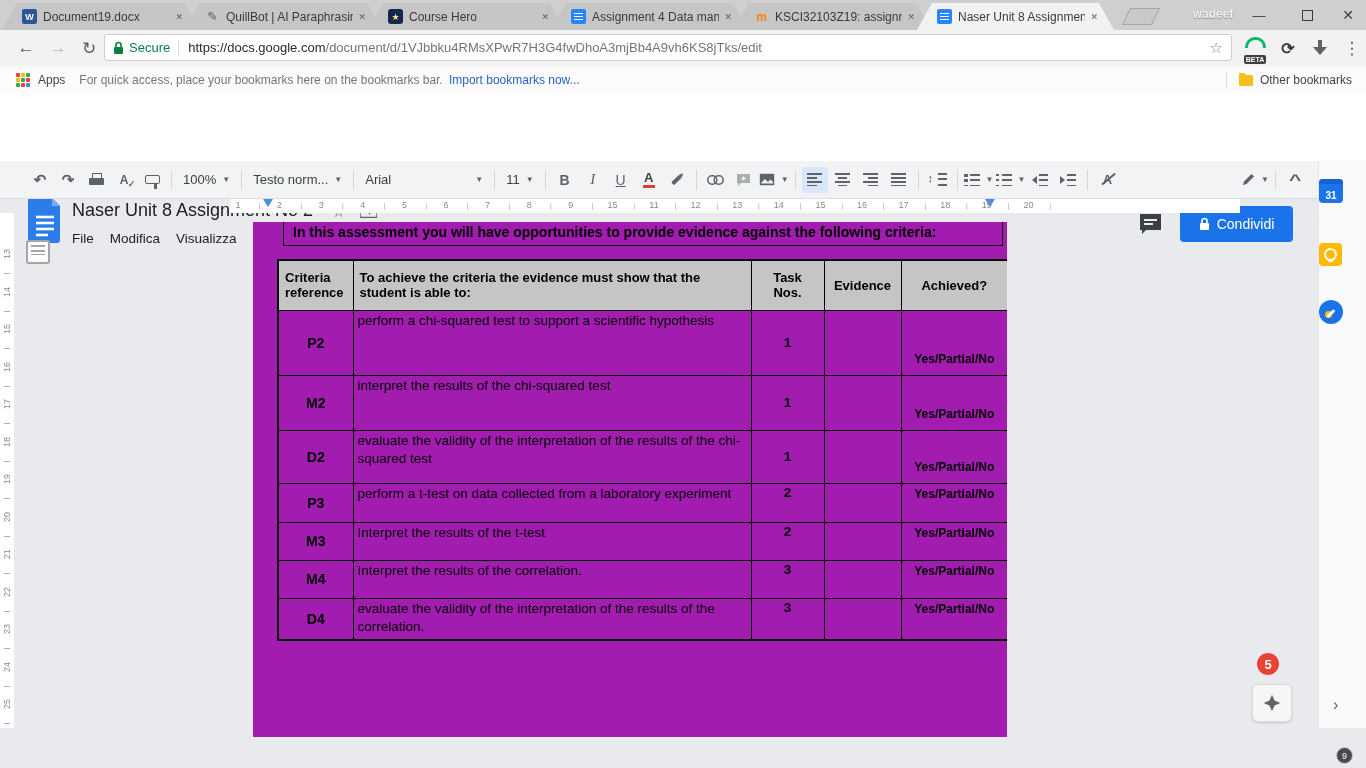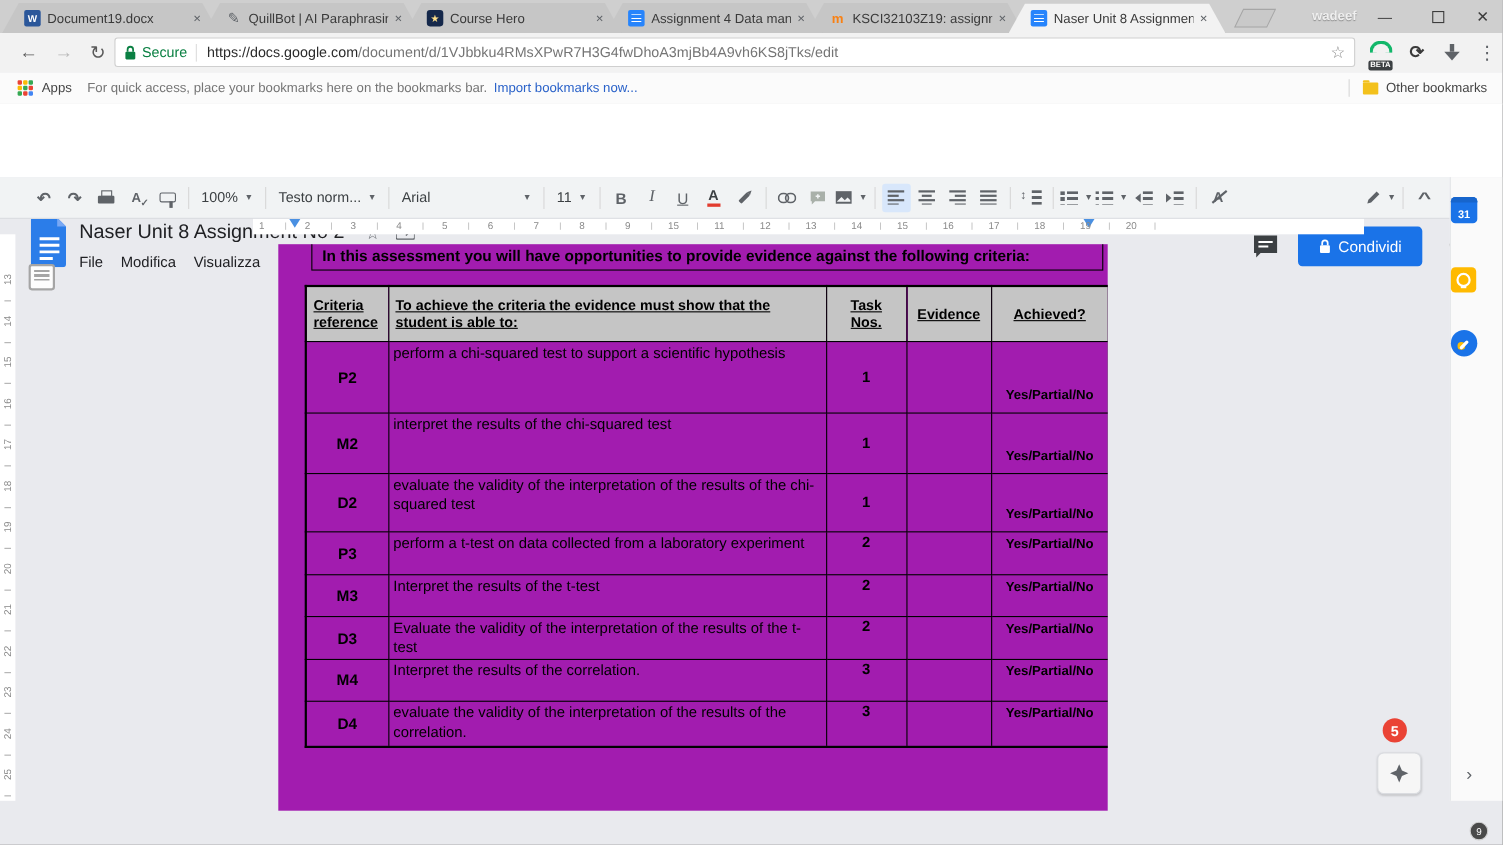--- a/index.html
+++ b/index.html
@@ -162,21 +162,21 @@
   #outline-ico{position:absolute;left:26px;top:240px;width:20px;height:20px;border:2px solid #a5a5a5;border-radius:3px;background:#fdfdfd;}
   #outline-ico::after{content:"";position:absolute;left:3px;top:3px;right:3px;height:10px;
     background:repeating-linear-gradient(#a5a5a5 0 2px,transparent 2px 4.5px);}
   #page{position:absolute;left:253px;top:222px;width:754px;height:515px;background:#a21caf;overflow:hidden;}
   #introbox{position:absolute;left:30px;top:-22px;width:720px;height:46px;border:1.5px solid #000;
     box-sizing:border-box;padding:23px 0 0 9px;font-size:14px;font-weight:bold;color:#000;}
   #criteria-table{position:absolute;left:24px;top:37px;border-collapse:collapse;border:2px solid #000;
     table-layout:fixed;width:730px;font-family:"Liberation Sans",sans-serif;}
   #criteria-table th,#criteria-table td{border:1px solid #000;box-sizing:border-box;overflow:hidden;}
   #criteria-table thead tr{height:50px;}
-  #criteria-table th{background:#c5c5c5;font-size:13px;font-weight:bold;padding:2px 6px;text-decoration:underline;}
+  #criteria-table th{background:#c5c5c5;font-size:13px;font-weight:bold;padding:2px 6px;}
   th.h-left{text-align:left;vertical-align:middle;}
   th.h-center{text-align:center;vertical-align:middle;}
   td.ref{font-size:14px;font-weight:bold;text-align:center;vertical-align:middle;}
   td.desc{font-size:13.5px;text-align:left;vertical-align:top;padding:1px 4px;line-height:18px;}
   td.task{font-size:13.5px;font-weight:bold;text-align:center;}
   td.ach{font-size:12px;font-weight:bold;text-align:center;white-space:nowrap;}
   tr.early td.task{vertical-align:middle;}
   tr.early td.ach{vertical-align:bottom;padding-bottom:9px;}
   tr.late td.task{vertical-align:top;padding-top:1px;}
   tr.late td.ach{vertical-align:top;padding-top:3px;}
@@ -624,27 +624,20 @@
             <td class="ach">Yes/Partial/No</td>
           </tr>
           <tr class="late" style="height: 38px;">
             <td class="ref">M3</td>
             <td class="desc">Interpret the results of the t-test</td>
             <td class="task">2</td>
             <td class="evid"></td>
             <td class="ach">Yes/Partial/No</td>
           </tr>
           <tr class="late" style="height: 38px;">
-            <td class="ref">D3</td>
-            <td class="desc">Evaluate the validity of the interpretation of the results of the t-test</td>
-            <td class="task">2</td>
-            <td class="evid"></td>
-            <td class="ach">Yes/Partial/No</td>
-          </tr>
-          <tr class="late" style="height: 38px;">
             <td class="ref">M4</td>
             <td class="desc">Interpret the results of the correlation.</td>
             <td class="task">3</td>
             <td class="evid"></td>
             <td class="ach">Yes/Partial/No</td>
           </tr>
           <tr class="late" style="height: 42px;">
             <td class="ref">D4</td>
             <td class="desc">evaluate the validity of the interpretation of the results of the correlation.</td>
             <td class="task">3</td>

